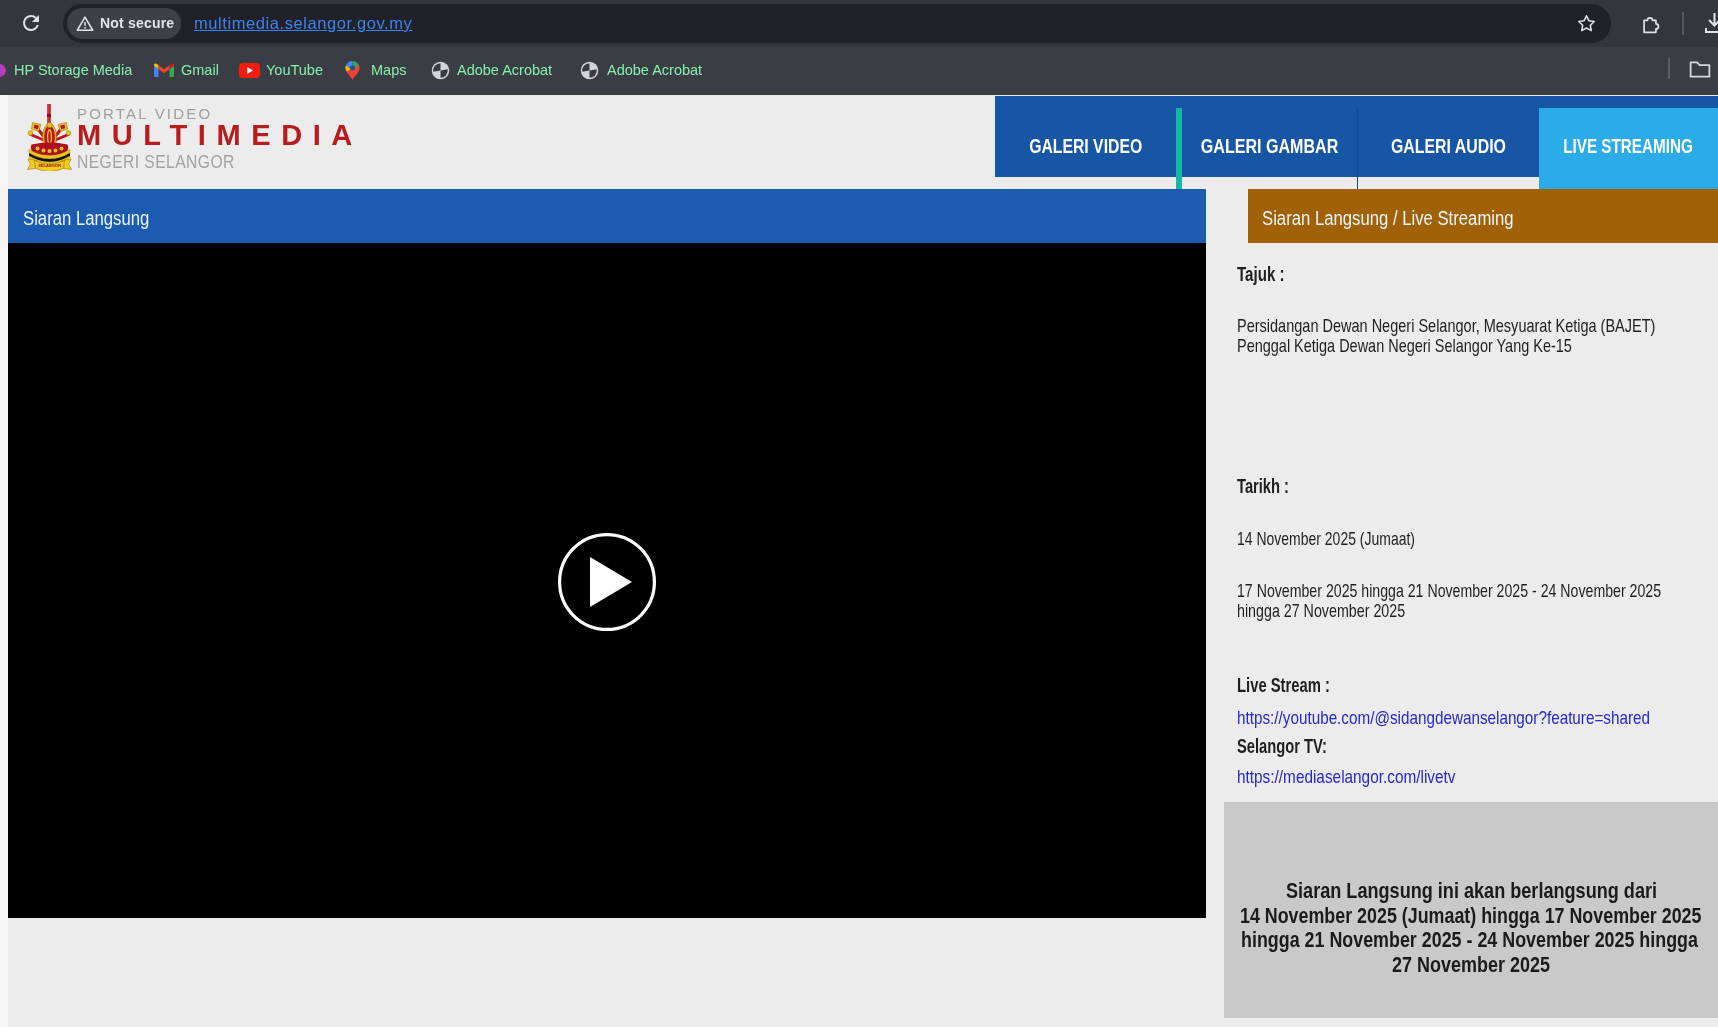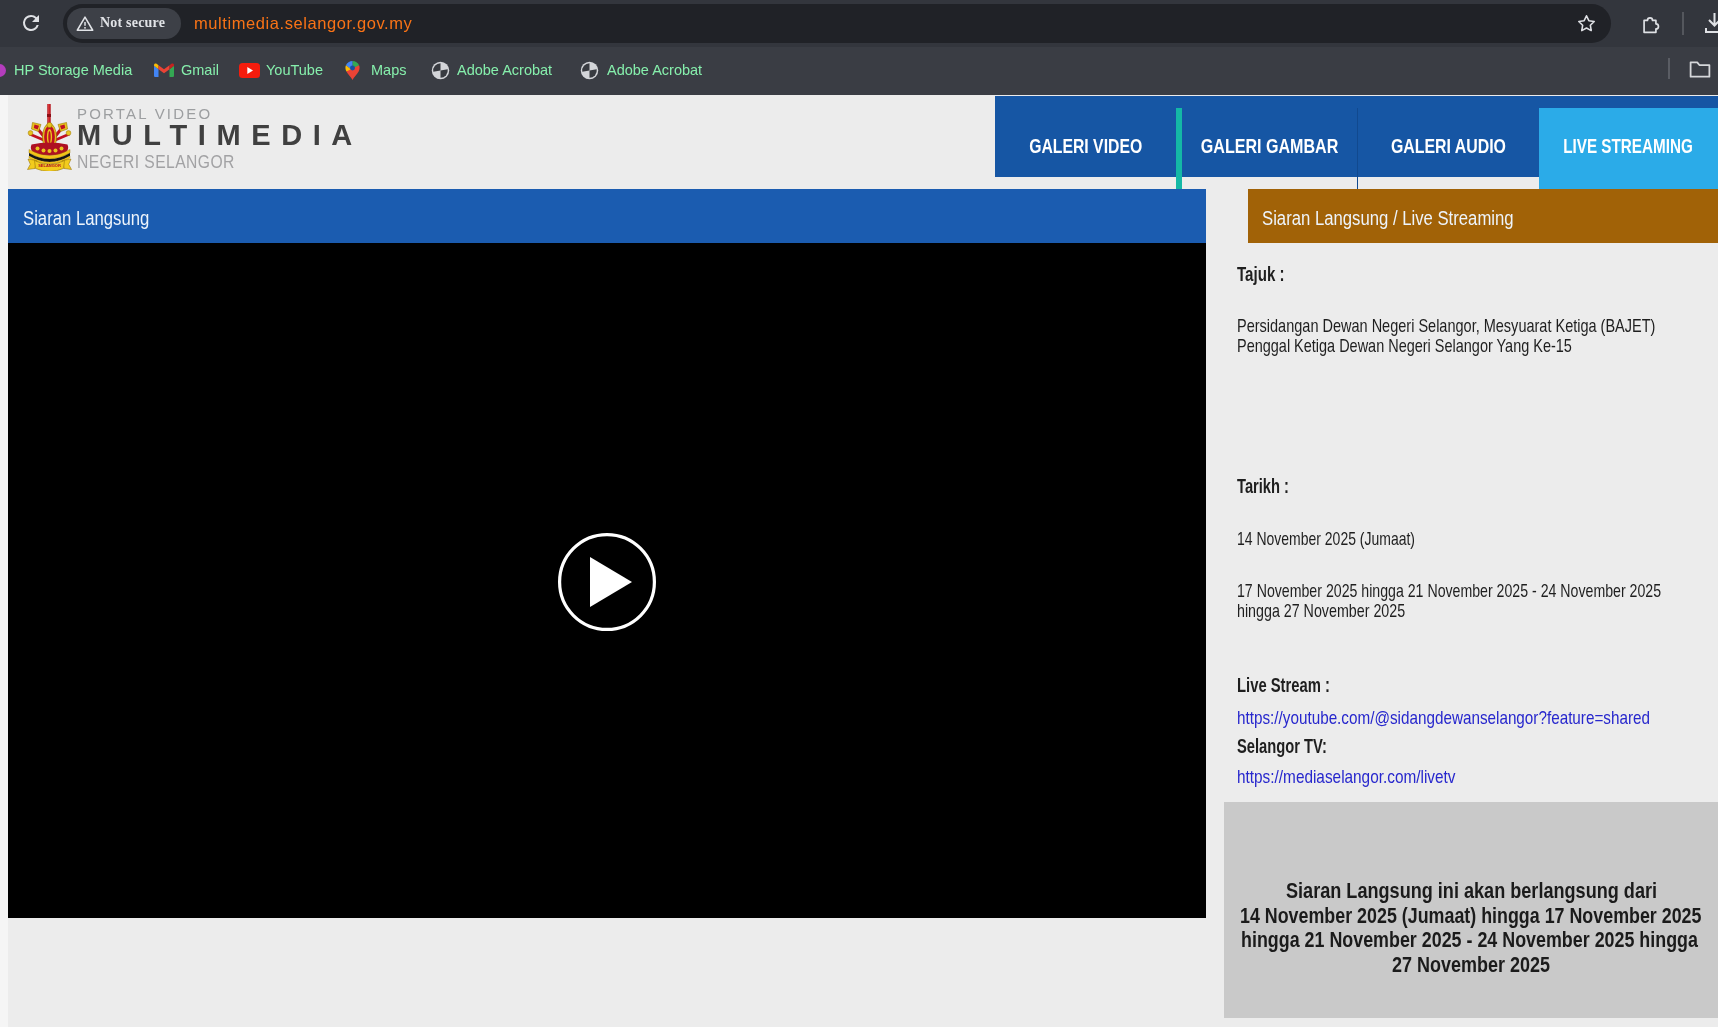--- a/index.html
+++ b/index.html
@@ -4,31 +4,31 @@
 <style>
   * { margin:0; padding:0; box-sizing:border-box; }
   html,body { width:1718px; height:1027px; overflow:hidden; background:#f5f5f5;
     font-family:"Liberation Sans", sans-serif; }
   .abs { position:absolute; }
 
   
   #toolbar { left:0; top:0; width:1718px; height:47px; background:#33363d; }
   #pill { left:63px; top:4px; width:1548px; height:39px; border-radius:20px; background:#202227; }
   #chip { left:4px; top:4px; width:114px; height:31px; border-radius:16px; background:#3d4047; }
-  #chiptext { left:37px; top:11px; font-size:14px; font-weight:bold; color:#e2e4e8; letter-spacing:0.2px;font-family:Liberation Serif, serif; }
-  #urltext { left:131px; top:10px; font-size:16.5px; color:#f97316; letter-spacing:0.58px; }
+  #chiptext { left:37px; top:11px; font-size:14px; font-weight:bold; color:#e2e4e8; letter-spacing:0.2px; }
+  #urltext { left:131px; top:10px; font-size:16.5px; color:#3b82f6; letter-spacing:0.58px;text-decoration:underline; }
   #bookmarks { left:0; top:47px; width:1718px; height:48px; background:#3a3d44; }
   .bktext { top:15px; font-size:14.5px; color:#86efac; }
 
   
   #page { left:8px; top:95px; width:1710px; height:932px; background:#ececec; }
 
   
   #ptl1 { left:69px; top:10px;  font-size:15px; color:#9c9ea0; letter-spacing:2.2px; }
-  #ptl2 { left:69px; top:24px; font-size:29px; font-weight:bold; color:#404040; letter-spacing:10.6px; }
+  #ptl2 { left:69px; top:24px; font-size:29px; font-weight:bold; color:#b91c1c; letter-spacing:10.6px; }
   #ptl3 { left:69px; top:55.5px; transform:scaleX(0.825); transform-origin:0 50%; font-size:19px; color:#a2a2a4; letter-spacing:0.5px; }
 
   
   #nav { left:987px; top:1px; width:723px; height:81px; background:#1656a4; }
   .navitem { position:absolute; top:12px; height:104px; line-height:81px; text-align:center;
     font-size:20px; font-weight:bold; color:#fff; white-space:nowrap; }
   .navitem span { display:inline-block; transform-origin:50% 50%; position:relative; top:-2px; }
   #nv1 { left:0; width:181px; }
   #nv2 { left:181px; width:181px; border-left:6px solid #14b8a6; }
   #nv3 { left:362px; width:182px; border-left:1px solid #11498f; }

